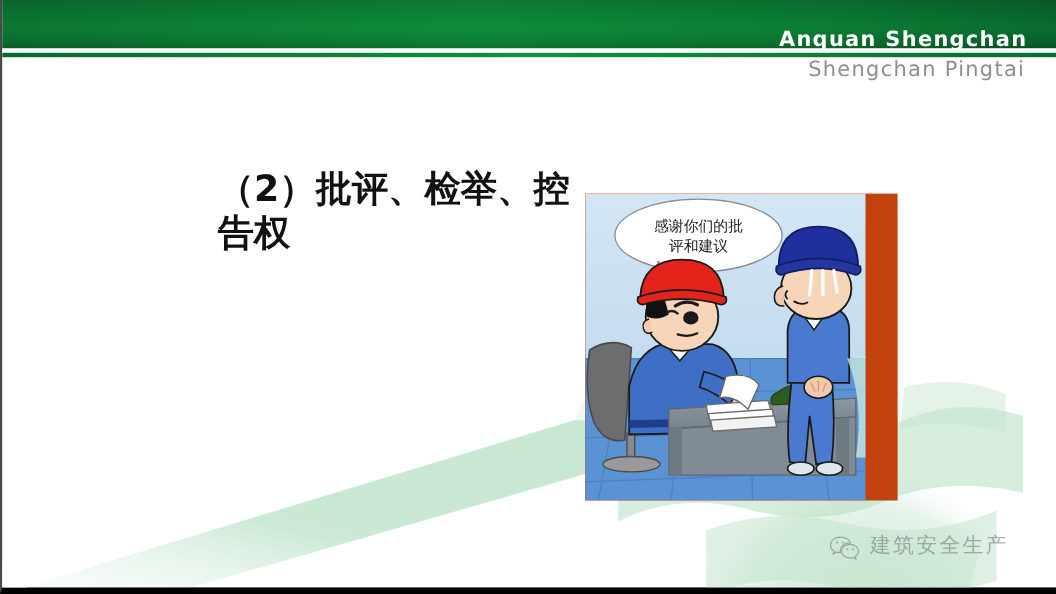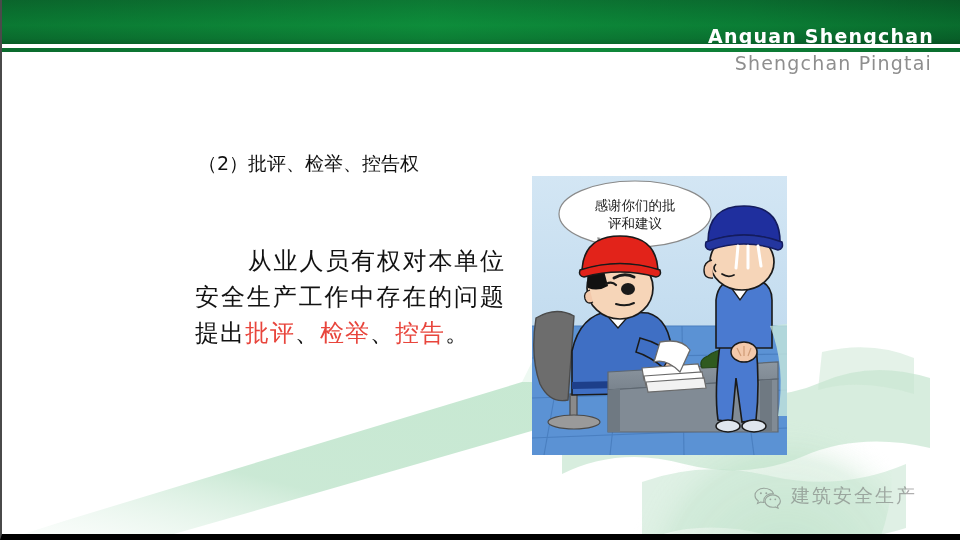--- a/index.html
+++ b/index.html
@@ -67,22 +67,22 @@
   }
 
   
   .bg-deco { position: absolute; left: 0; top: 52px; width: 958px; height: 486px; pointer-events: none; }
 
   
   .slide-heading {
     position: absolute;
     left: 196px; top: 152px;
     width: 330px;
-    font-size: 19px;
-    font-weight: normal;
+    font-size: 33px;
+    font-weight: bold;
     color: #111111;
     letter-spacing: 0px;
     line-height: 1.2;
     font-family: "DejaVu Sans", "Liberation Sans", sans-serif;
   }
   .body-block {
     position: absolute;
     left: 193px; top: 243px;
     width: 310px;
     font-size: 24px;
@@ -93,22 +93,22 @@
     font-family: "DejaVu Sans", "Liberation Sans", sans-serif;
   }
   .body-block .indent { display: inline-block; width: 52px; }
   .hl { color: #e8453c; }
   .pl { color: #121212; }
 
   
   .illus {
     position: absolute;
     left: 530px; top: 176px;
-    width: 255px; height: 279px;
-    background: #22c55e;
+    width: 284px; height: 279px;
+    background: #c2410c;
     overflow: hidden;
   }
 
   
   .watermark {
     position: absolute;
     left: 752px; top: 483px;
     display: flex;
     align-items: flex-end;
     gap: 9px;
@@ -156,23 +156,20 @@
   </svg>
 
   <div class="header-bar"></div>
   <div class="header-white-gap"></div>
   <div class="header-thin-line"></div>
   <div class="header-title">Anquan Shengchan</div>
   <div class="header-subtitle">Shengchan Pingtai</div>
 
   <div class="slide-heading">（2）批评、检举、控告权</div>
 
-  <div class="body-block">
-    <span class="indent"></span><span id="body-rich"><span class="pl">从业人员有权对本单位安全生产工作中存在的问题提出</span><span class="hl">批评</span><span class="pl">、</span><span class="hl">检举</span><span class="pl">、</span><span class="hl">控告</span><span class="pl">。</span></span>
-  </div>
 
   <div class="illus">
     <svg viewBox="0 0 255 279" width="255" height="279">
       <defs>
         <linearGradient id="wallG" x1="0" y1="0" x2="0" y2="1">
           <stop offset="0%" stop-color="#d3e6f4"></stop>
           <stop offset="100%" stop-color="#c3dcef"></stop>
         </linearGradient>
         <linearGradient id="deskTopG" x1="0" y1="0" x2="0" y2="1">
           <stop offset="0%" stop-color="#8d97a1"></stop>

